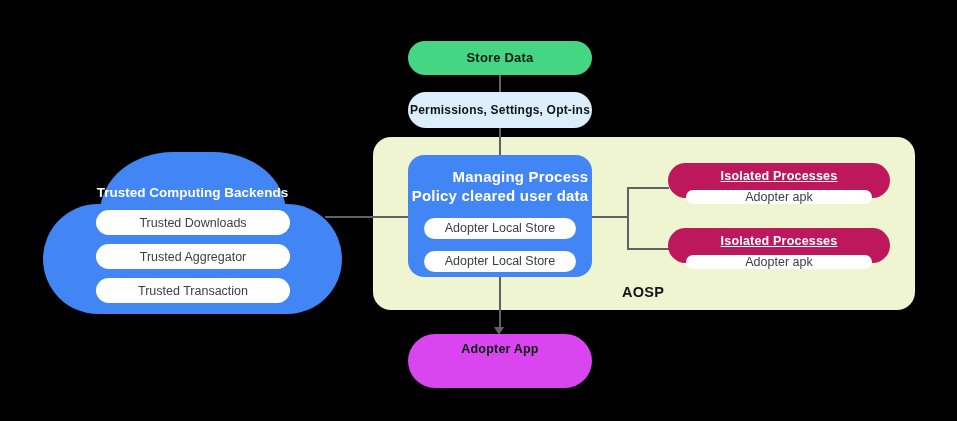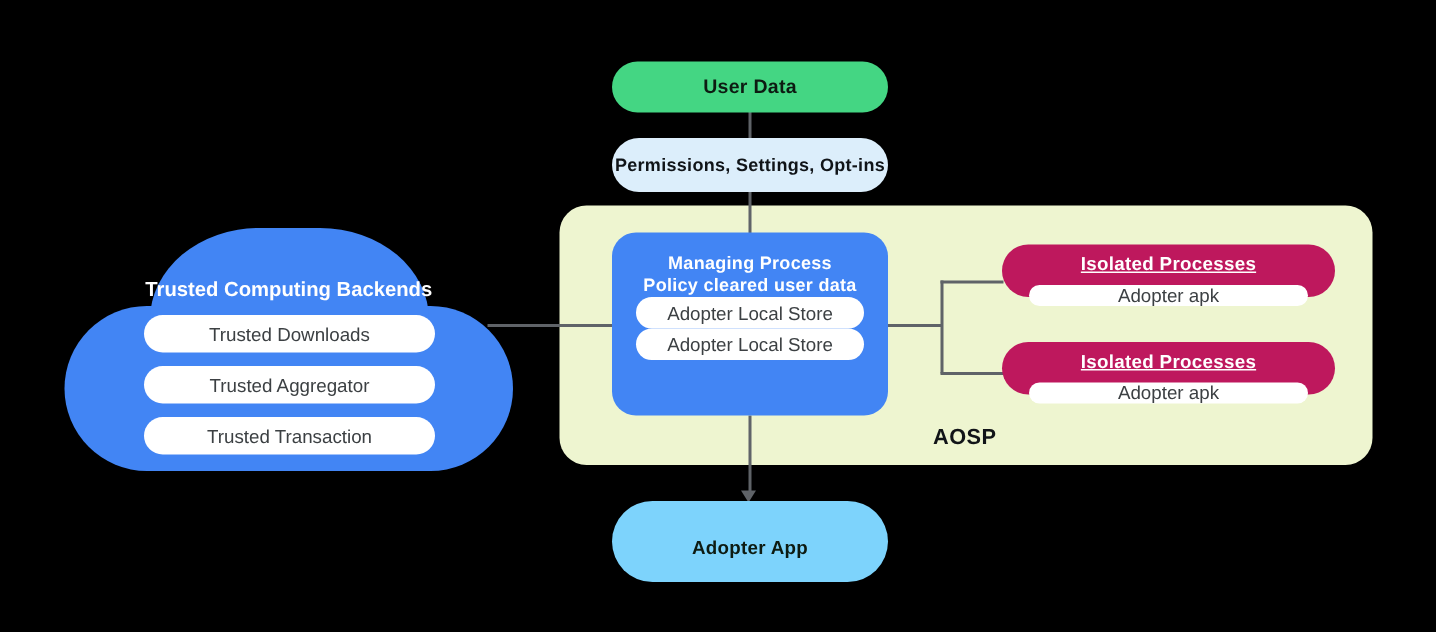--- a/index.html
+++ b/index.html
@@ -143,27 +143,28 @@
     left: 408px;
     top: 155px;
     width: 184px;
     height: 122px;
     background: #4285f4;
     border-radius: 16px;
     justify-content: flex-start;
     padding-top: 13px;
   }
   #managing-process-box .node-title {
-    font-size: 12px;
+    font-size: 15px;
     color: #ffffff;
+    text-align: right;
   }
   #managing-process-box .inner-pill {
     width: 152px;
     height: 21px;
-    margin-top: 0;
+    margin-top: 12px;
   }
 
   
   .isolated-box {
     left: 668px;
     width: 222px;
     height: 35px;
     background: #be185d;
     border-radius: 25px;
     justify-content: flex-start;
@@ -181,24 +182,24 @@
     height: 19px;
     margin-top: 5px;
   }
 
   
   #adopter-app-box {
     left: 408px;
     top: 334px;
     width: 184px;
     height: 54px;
-    background: #7dd3fc;
+    background: #d946ef;
     border-radius: 27px;
     justify-content: flex-start;
-    padding-top: 24px;
+    padding-top: 8px;
   }
   #adopter-app-box .node-title {
     font-size: 12.5px;
     color: #0d1b12;
   }
   #adopter-app-box .inner-pill {
     width: 148px;
     height: 20px;
     margin-top: 6px;
   }
@@ -251,21 +252,21 @@
   <div id="cloud">
     <div class="lobe lobe-base"></div>
     <div class="lobe lobe-top"></div>
     <div id="cloud-title">Trusted Computing Backends</div>
     <div class="cloud-item inner-pill" style="top:58px">Trusted Downloads</div>
     <div class="cloud-item inner-pill" style="top:126px">Trusted Transaction</div>
     <div class="cloud-item inner-pill" style="top:92px">Trusted Aggregator</div>
   </div>
 
   <div class="node" id="user-data-box">
-    <div class="node-title">User Data</div>
+    <div class="node-title">Store Data</div>
   </div>
 
   <div class="node" id="permissions-box">
     <div class="node-title">Permissions,  Settings, Opt-ins</div>
   </div>
 
   <div class="node" id="managing-process-box">
     <div class="node-title">
       <span>Managing Process</span><br>
       <span>Policy cleared user data</span>

